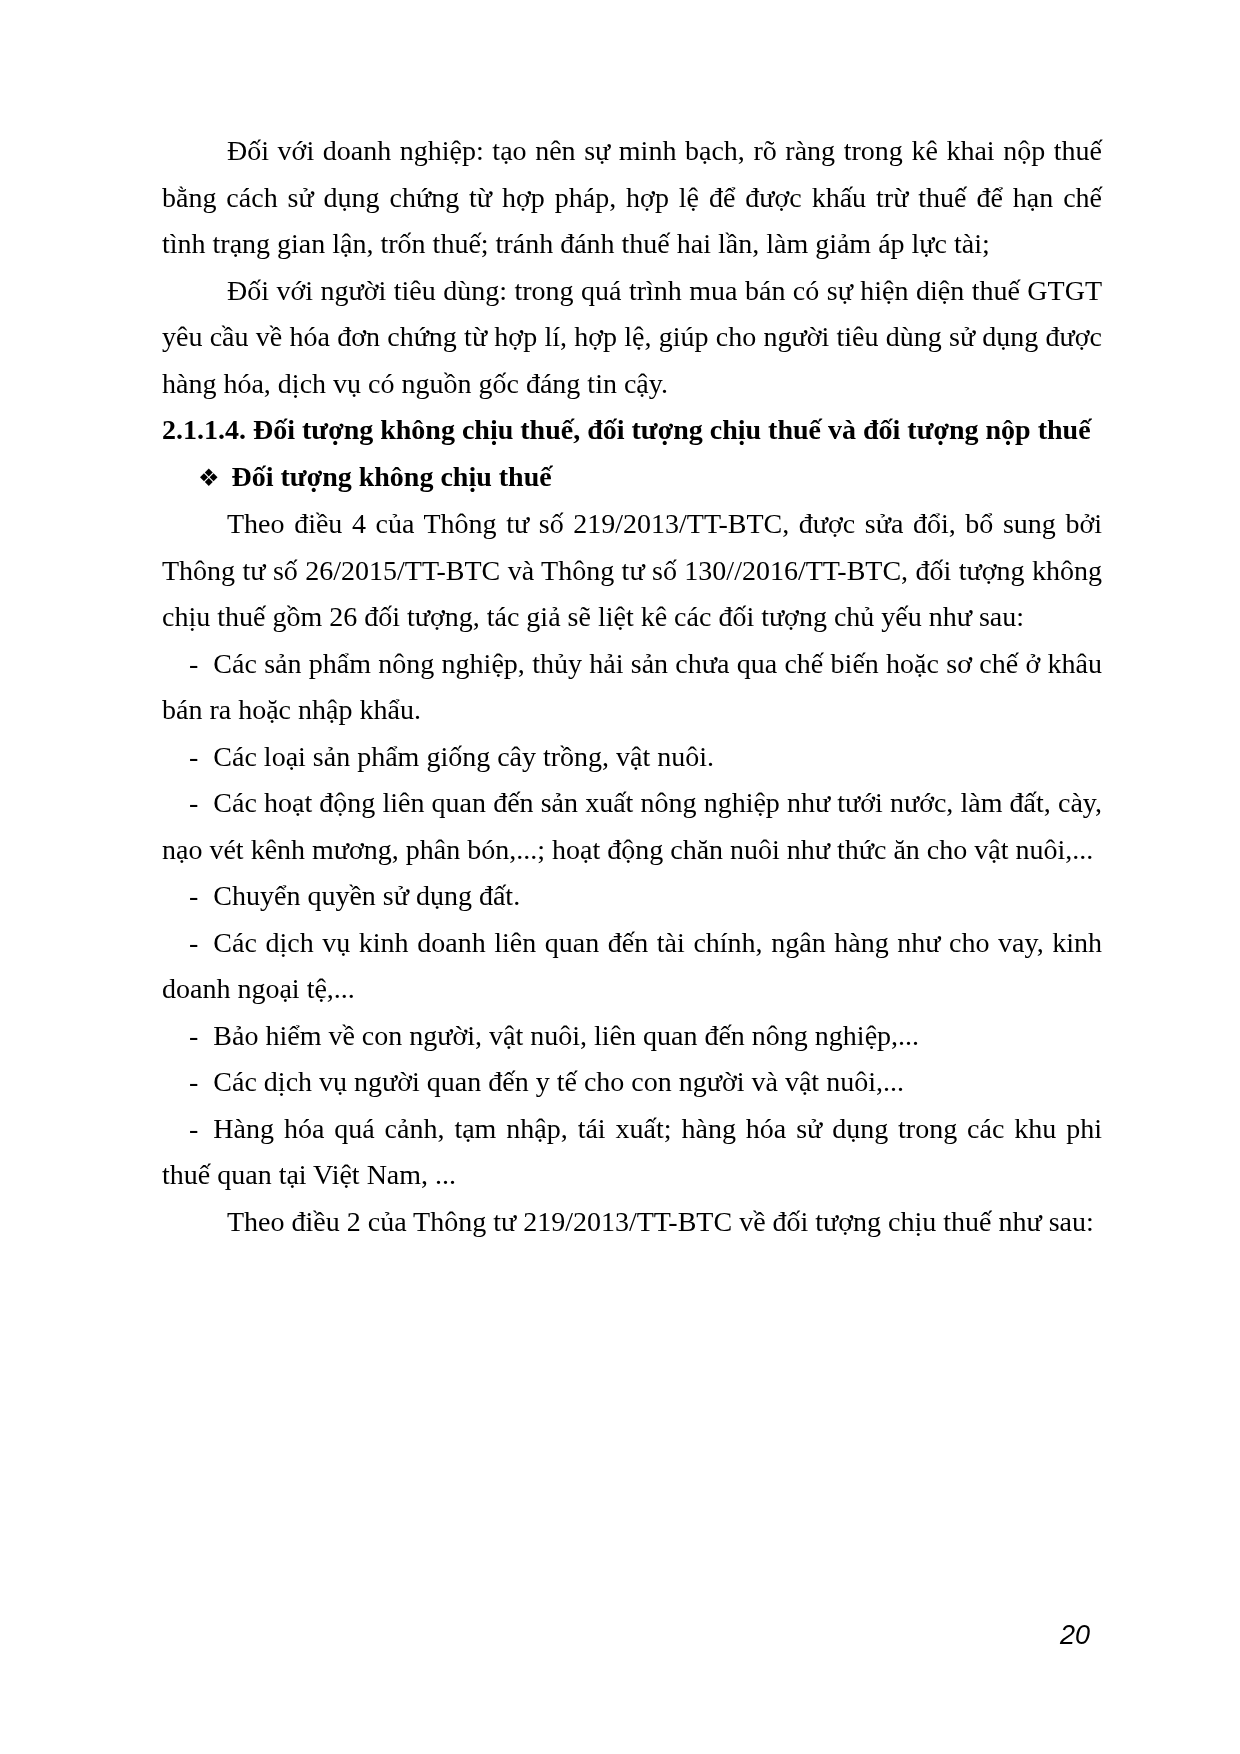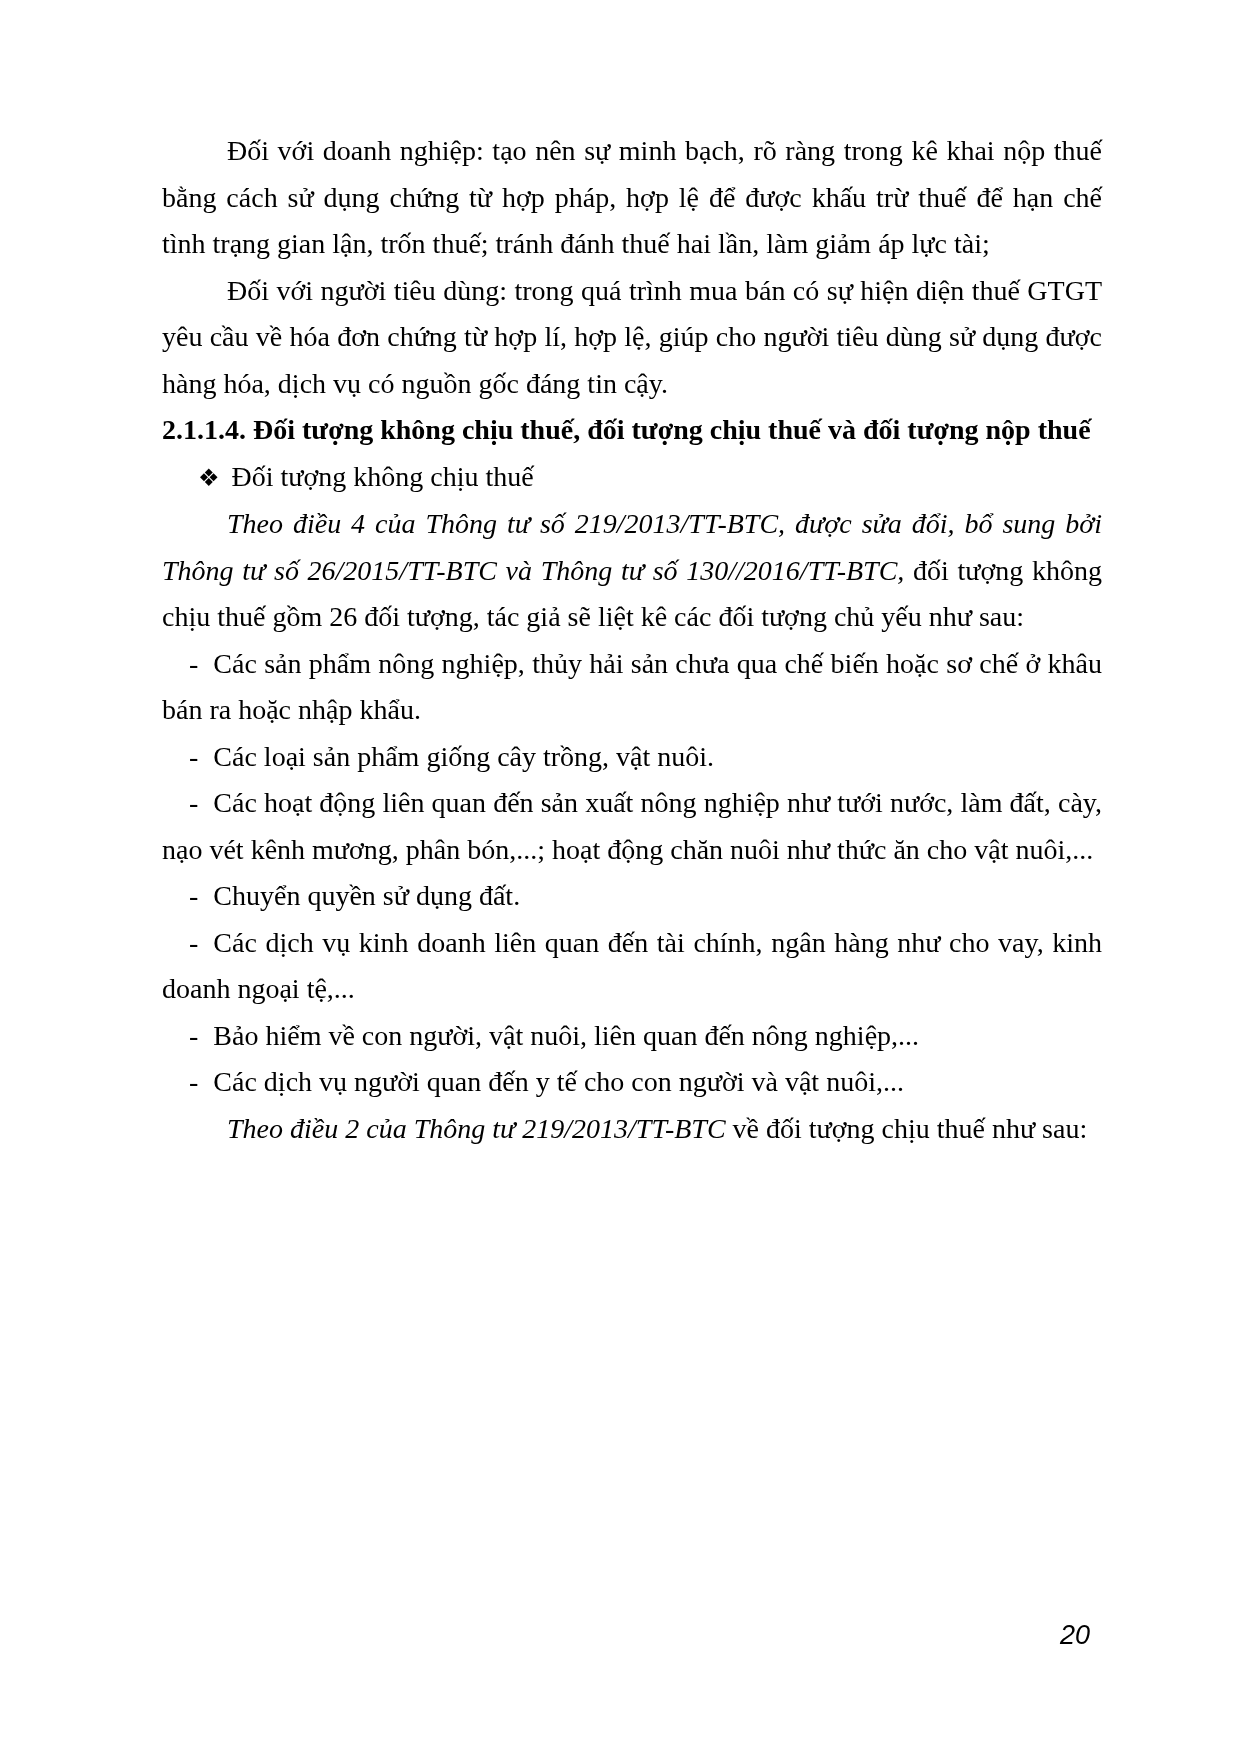--- a/index.html
+++ b/index.html
@@ -22,23 +22,23 @@
     top: 128px;
     width: 940px;
     font-family: "Liberation Serif", serif;
     font-size: 28px;
     line-height: 46.5px;
     text-align: justify;
   }
   .content p { margin: 0; padding: 0; }
   .indent { text-indent: 65px; }
   .heading { font-weight: bold; text-indent: 0; }
-  .sub-heading { font-weight: normal; text-indent: 36px; }
+  .sub-heading { font-weight: bold; text-indent: 36px; }
   .list-item { text-indent: 27px; }
-  .italic { font-style: italic; }
+  .italic { }
   .diamond {
     font-family: "DejaVu Sans", sans-serif;
     font-size: 24px;
   }
   .gap-bullet { display: inline-block; width: 12px; }
   .gap-dash  { display: inline-block; width: 15px; }
   .page-number {
     position: absolute;
     top: 1620px;
     right: 162px;
@@ -73,20 +73,21 @@
     <p class="list-item"><span>-</span><span class="gap-dash"></span><span>Chuyển quyền sử dụng đất.</span></p>
 
     <p class="list-item"><span>-</span><span class="gap-dash"></span><span>Các dịch vụ kinh doanh liên quan đến tài chính, ngân hàng như cho vay, kinh doanh ngoại tệ,...</span></p>
 
     <p class="list-item"><span>-</span><span class="gap-dash"></span><span>Bảo hiểm về con người, vật nuôi, liên quan đến nông nghiệp,...</span></p>
 
     <p class="list-item"><span>-</span><span class="gap-dash"></span><span>Các dịch vụ người quan đến y tế cho con người và vật nuôi,...</span></p>
 
 
 
+    <p class="list-item"><span>-</span><span class="gap-dash"></span><span>Hàng hóa quá cảnh, tạm nhập, tái xuất; hàng hóa sử dụng trong các khu phi thuế quan tại Việt Nam, ...</span></p>
 
 
     <p class="indent"><span class="italic">Theo điều 2 của Thông tư 219/2013/TT-BTC</span><span> về đối tượng chịu thuế như sau:</span></p>
 
   </div>
 
   <div class="page-number">20</div>
 </div>
 
 </body></html>

